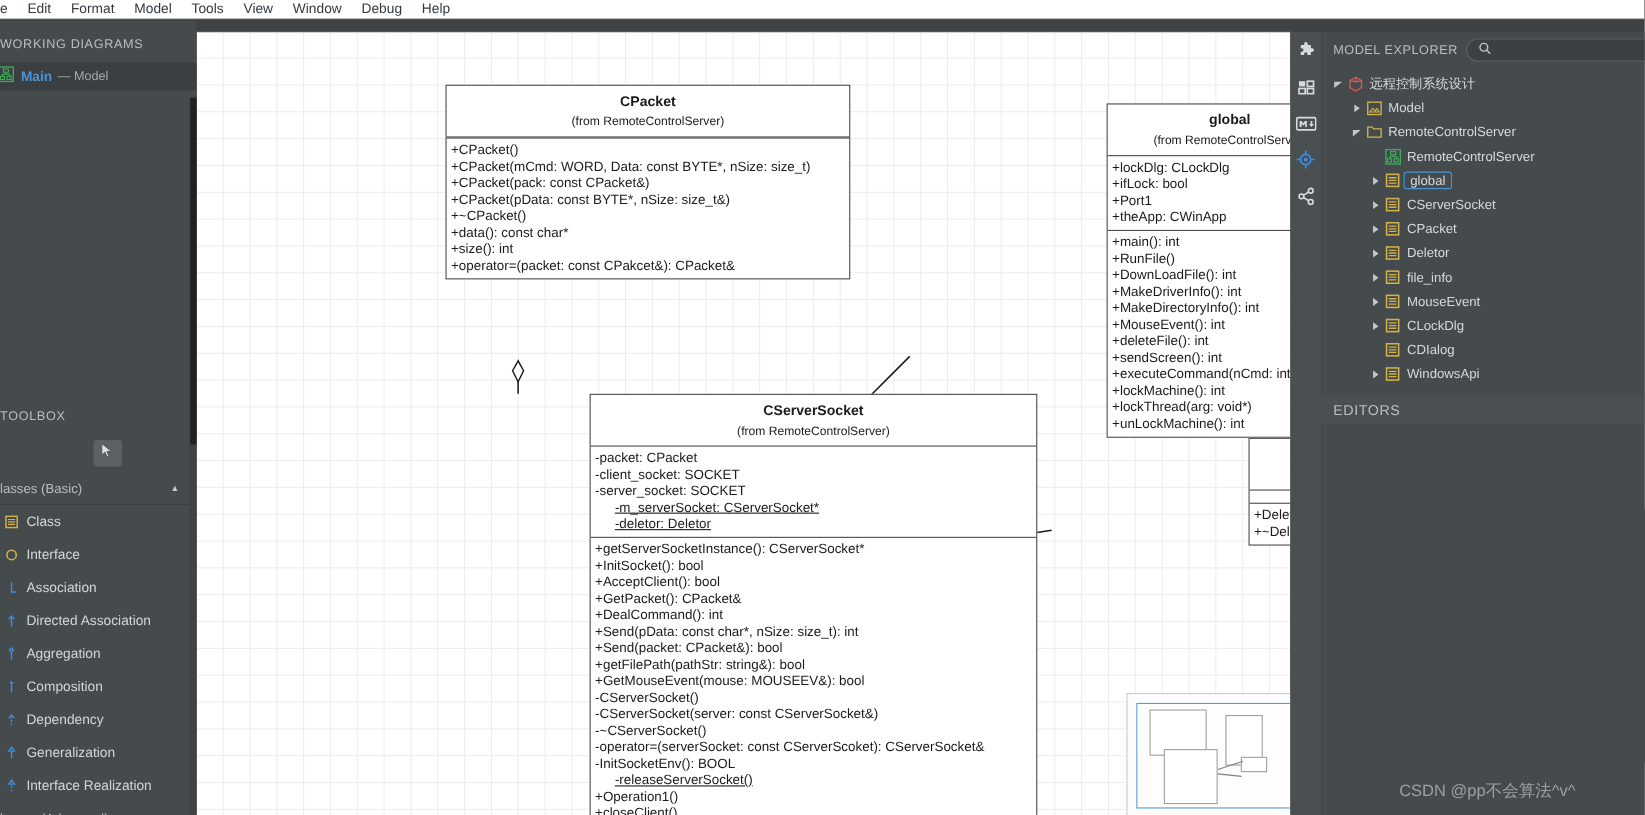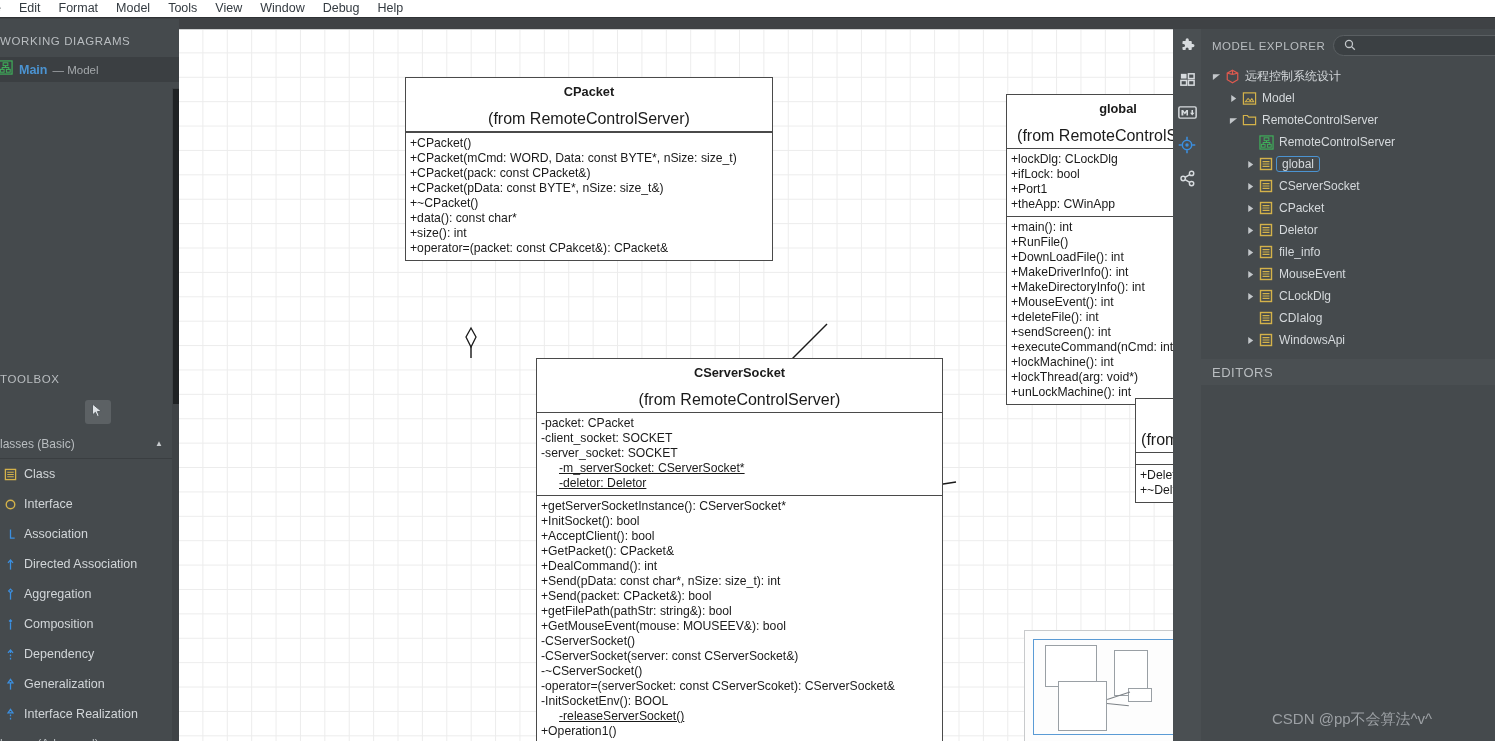--- a/index.html
+++ b/index.html
@@ -10,21 +10,21 @@
     font-family: "Liberation Sans", sans-serif;
   }
   #app { position: relative; width: 1495px; height: 741px; }
 
   
   .menubar {
     position: absolute; left: 0; top: 0; width: 1495px; height: 18px;
     background: #ffffff;
     border-bottom: 1px solid #2f3235;
     display: flex; align-items: center;
-    padding-left: 0px;
+    padding-left: 6px;
   }
   .menubar .mi {
     font-size: 12.5px; color: #333a40; padding: 0 9px; line-height: 17px;
     white-space: nowrap;
   }
   .menubar .mi.first { padding-left: 0px; margin-left: -6px; }
 
   
   .leftpanel {
     position: absolute; left: 0; top: 19px; width: 179px; height: 722px;
@@ -83,21 +83,21 @@
   }
   .canvas-top-border { position: absolute; left: 0; top: 0; width: 994px; height: 1px; background: #cfd1d2; }
 
   
   .uml {
     position: absolute; background: #ffffff; border: 1.5px solid #4a4a4a;
     font-size: 12.2px; color: #1a1a1a; line-height: 15px;
   }
   .uml .hdr { text-align: center; padding: 6px 4px 5px 4px; }
   .uml .hdr .cn { font-weight: bold; font-size: 12.8px; display: block; }
-  .uml .hdr .pk { font-size: 16px; display: block; margin-top: 12px; }
+  .uml .hdr .pk { font-size: 11px; display: block; margin-top: 5px; }
   .uml .sep { height: 0; border-top: 1.5px solid #4a4a4a; }
   .uml .compartment { padding: 3px 4px 4px 4px; }
   .uml .row { white-space: nowrap; display: block; }
   .uml .row.stat { text-decoration: underline; margin-left: 18px; }
   .uml .compartment.empty { height: 11px; }
 
   
   .edges { position: absolute; left: 0; top: 0; width: 994px; height: 712px; pointer-events: none; }
   .mult { position: absolute; font-size: 12.5px; color: #1a1a1a; }
 

